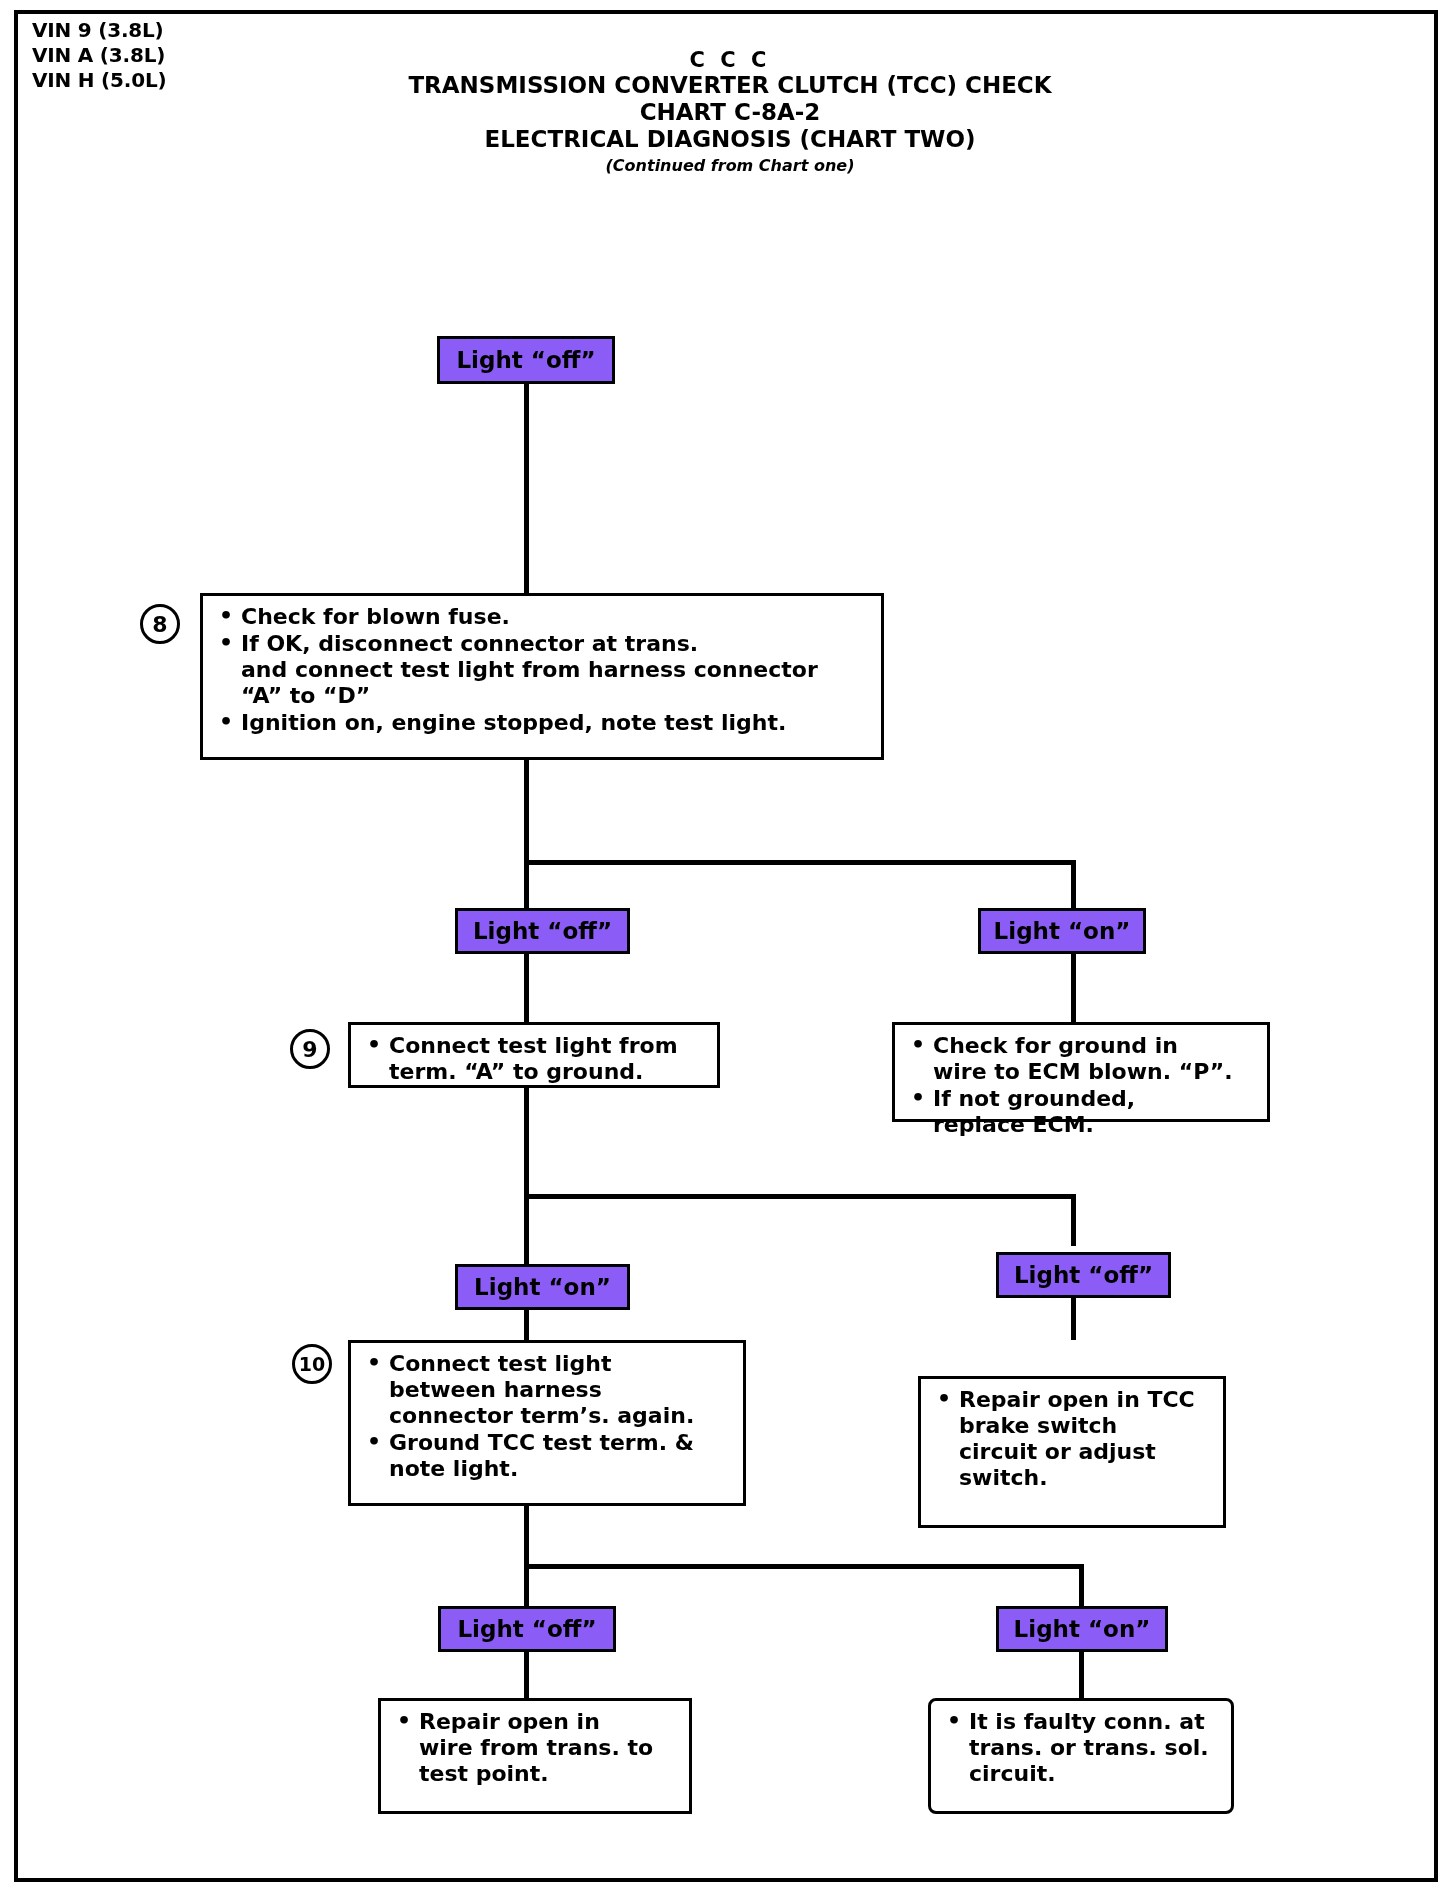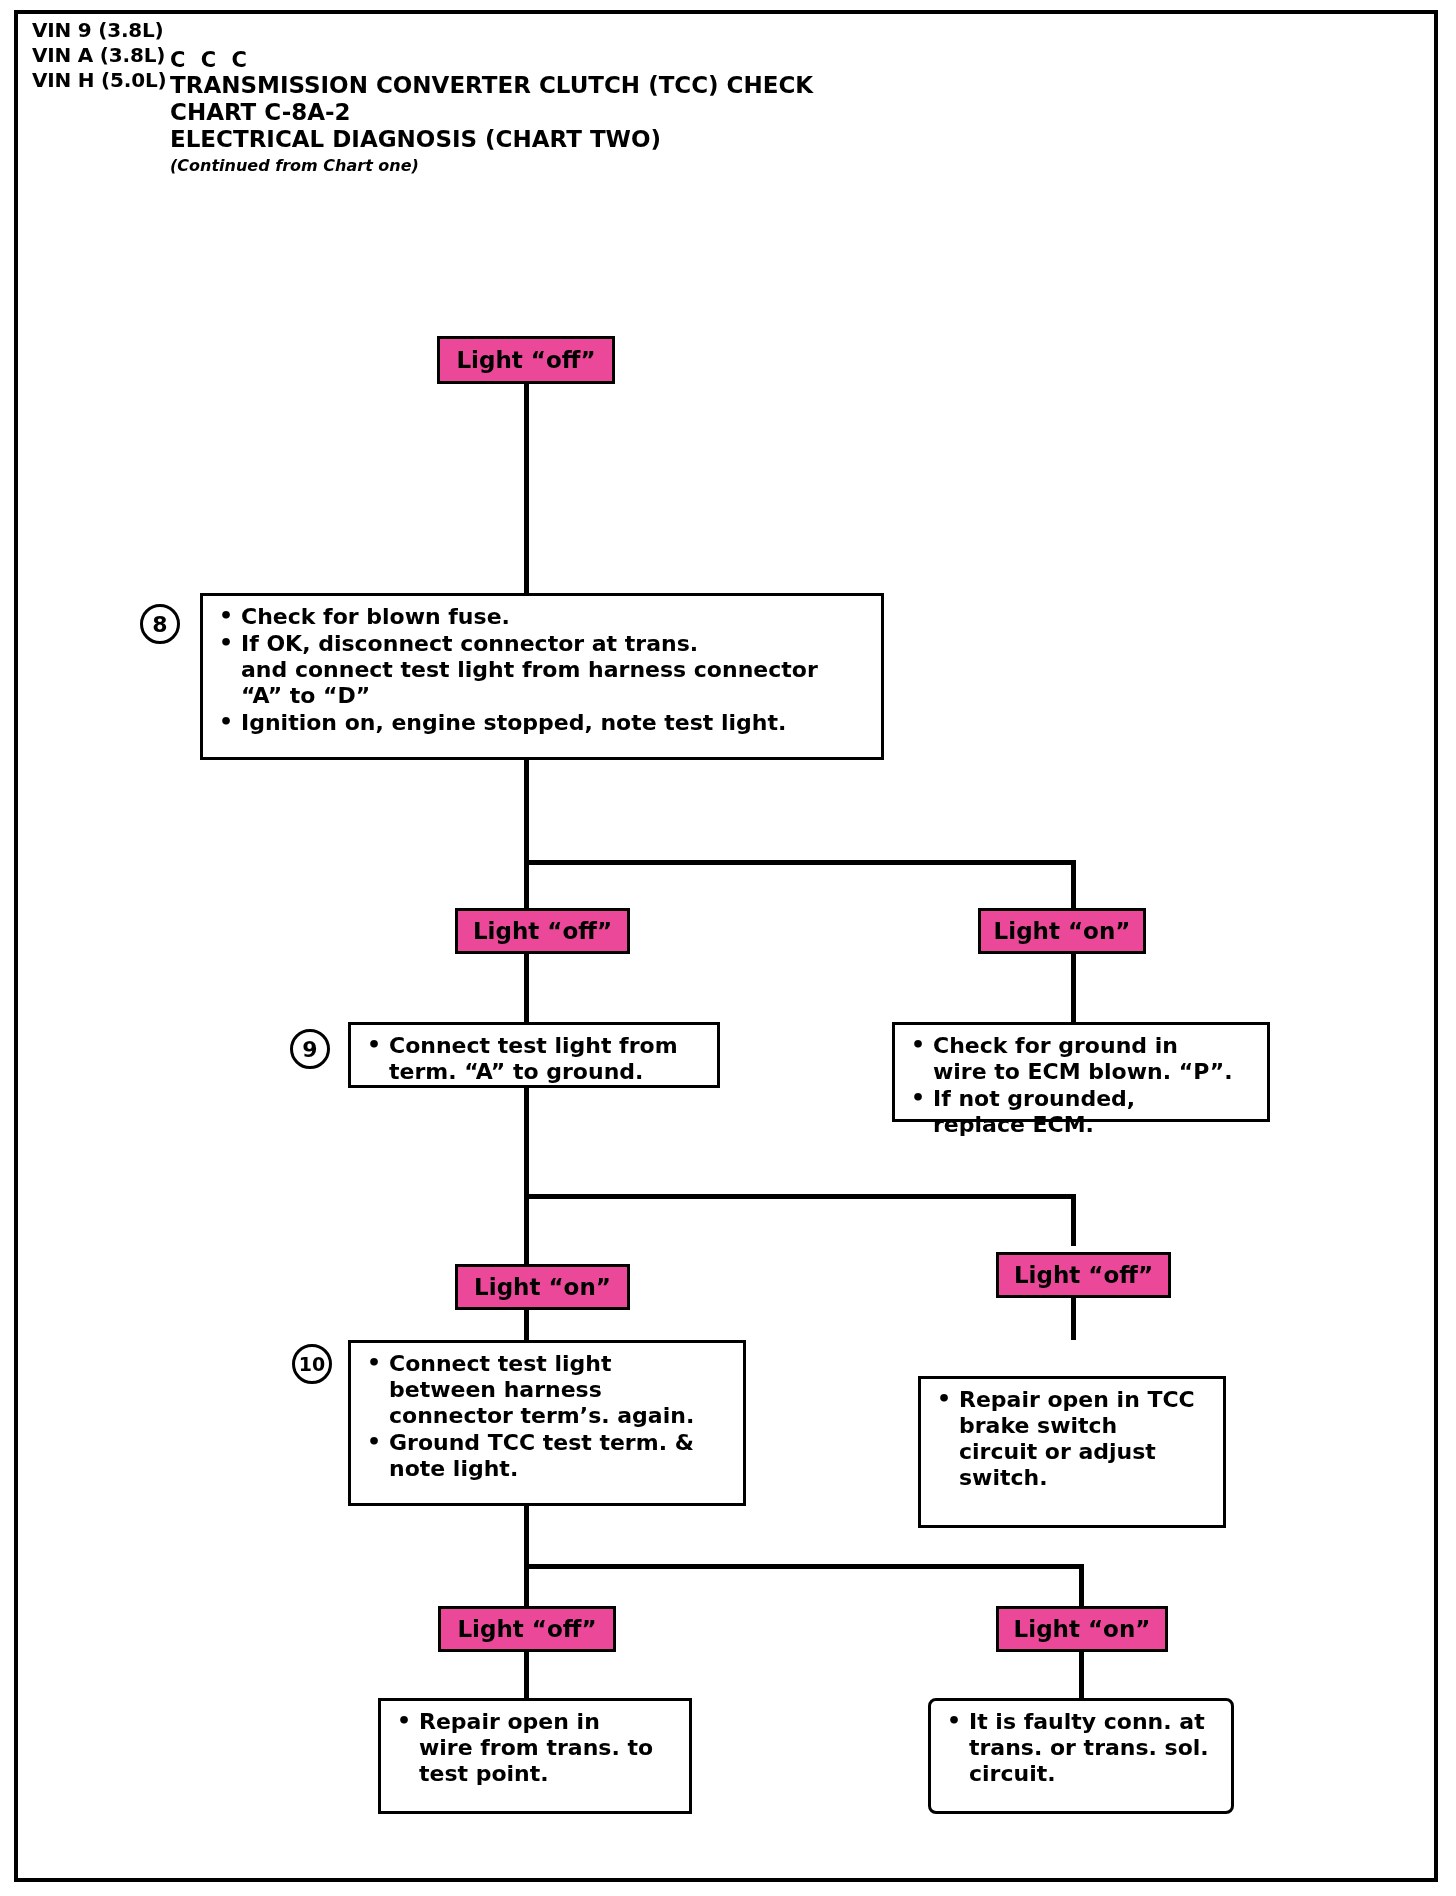--- a/index.html
+++ b/index.html
@@ -3,30 +3,30 @@
 <meta charset="utf-8">
 <style>
   html,body{margin:0;padding:0;background:#ffffff;}
   body{font-family:"DejaVu Sans","Liberation Sans",sans-serif;}
   #page{position:relative;width:1456px;height:1896px;background:#fff;overflow:hidden;}
   #border{position:absolute;left:14px;top:10px;width:1424px;height:1872px;border:4px solid #000;box-sizing:border-box;}
 
   .vin{position:absolute;left:32px;top:18px;font-weight:bold;font-size:20px;line-height:25px;color:#000;letter-spacing:-0.2px;}
   .vin div{white-space:nowrap;}
 
-  .title{position:absolute;left:170px;top:48px;width:1120px;color:#000;}
+  .title{position:absolute;left:170px;top:48px;width:1120px;text-align:center;color:#000;}
   .t-ccc{font-weight:bold;font-size:21px;letter-spacing:4px;line-height:24px;}
   .t-main{font-weight:bold;font-size:23px;line-height:27px;letter-spacing:0px;}
   .t-sub{font-weight:bold;font-size:16px;line-height:25px;font-style:italic;}
 
   
   .ln{position:absolute;background:#000;}
 
   
-  .dbox{position:absolute;border:3px solid #000;background:#ec4899;box-sizing:border-box;
+  .dbox{position:absolute;border:3px solid #000;background:#8b5cf6;box-sizing:border-box;
         display:flex;align-items:center;justify-content:center;
         font-size:23px;font-weight:bold;color:#000;white-space:nowrap;}
 
   
   .ibox{position:absolute;border:3px solid #000;background:#fff;box-sizing:border-box;padding:8px 10px 8px 12px;}
   .ibox ul{list-style:none;margin:0;padding:0;}
   .ibox li{position:relative;padding-left:26px;font-size:22px;font-weight:bold;line-height:26px;color:#000;margin-bottom:1px;}
   .ibox li:before{content:"\2022";position:absolute;left:4px;top:-1px;font-size:22px;}
   .ibox li .cont{display:block;padding-left:0;}
 

